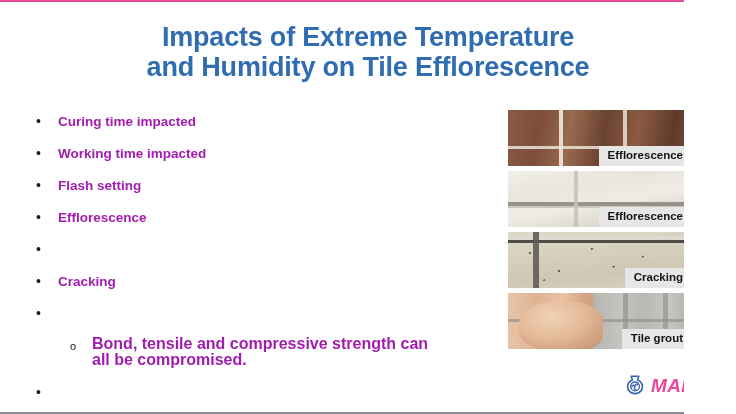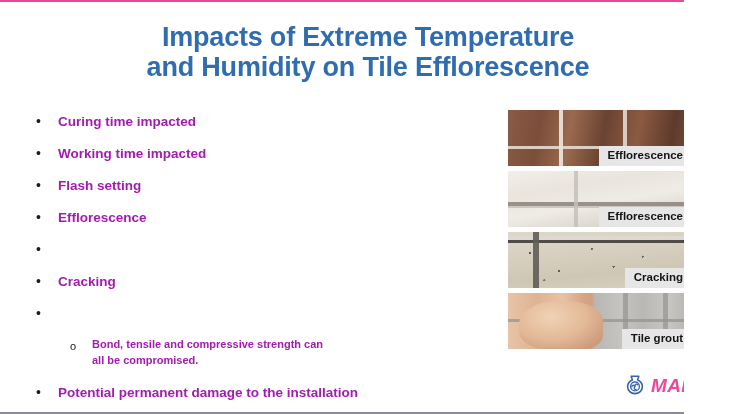--- a/index.html
+++ b/index.html
@@ -70,21 +70,21 @@
     line-height: 20px;
   }
   .btext {
     color: #a21caf;
     font-size: 13.5px;
     line-height: 19px;
     font-weight: bold;
     white-space: pre-line;
   }
   .bullet-row.sub .btext {
-    font-size: 11px;
+    font-size: 16px;
     line-height: 16px;
   }
 
   
   #photo-col {
     position: absolute;
     left: 508px;
     top: 108px;
     width: 182px;
   }
@@ -223,21 +223,20 @@
       <div class="bullet-row">
         <span class="marker">•</span>
       </div>
       <div class="bullet-row sub">
         <span class="marker">o</span>
         <span class="btext">Bond, tensile and compressive strength can
 all be compromised.</span>
       </div>
       <div class="bullet-row">
         <span class="marker">•</span>
-        <span class="btext">Potential permanent damage to the installation</span>
       </div>
     </div>
 
   <div id="photo-col">
       <div class="photo">
         <div class="img img-efflor"></div>
         <div class="caption">Efflorescence</div>
       </div>
       <div class="photo">
         <div class="img img-discolor"></div>

